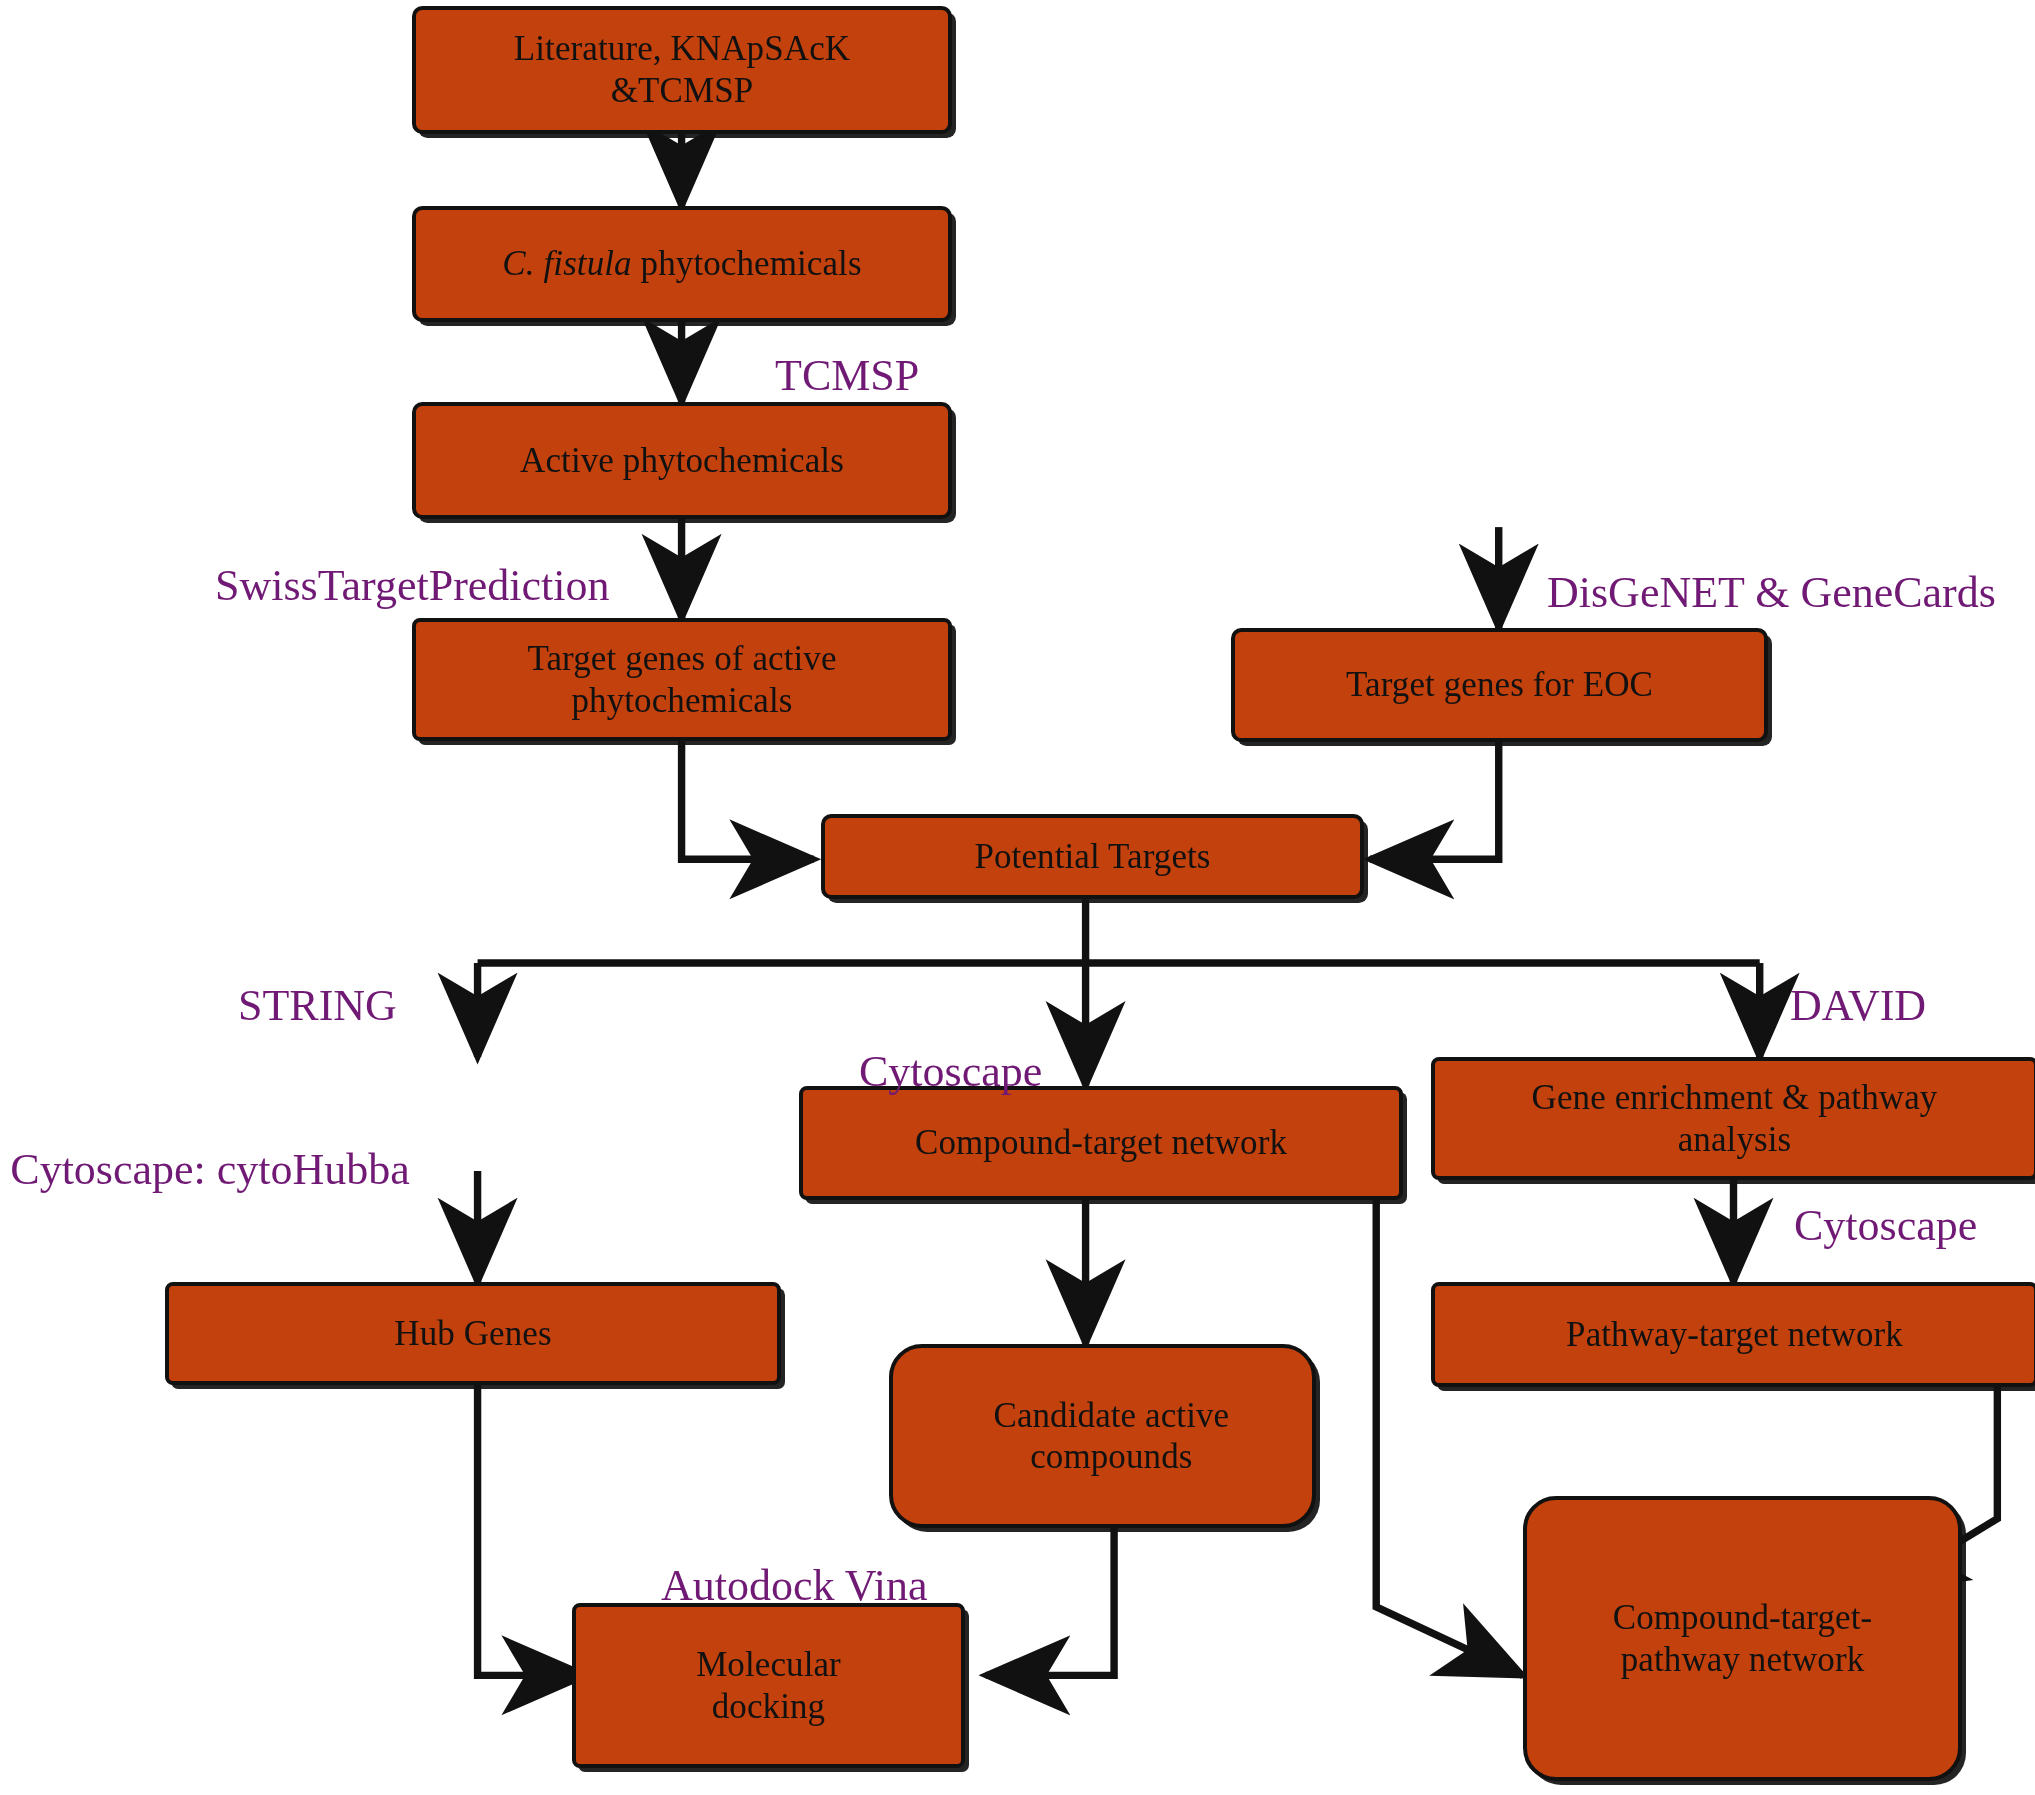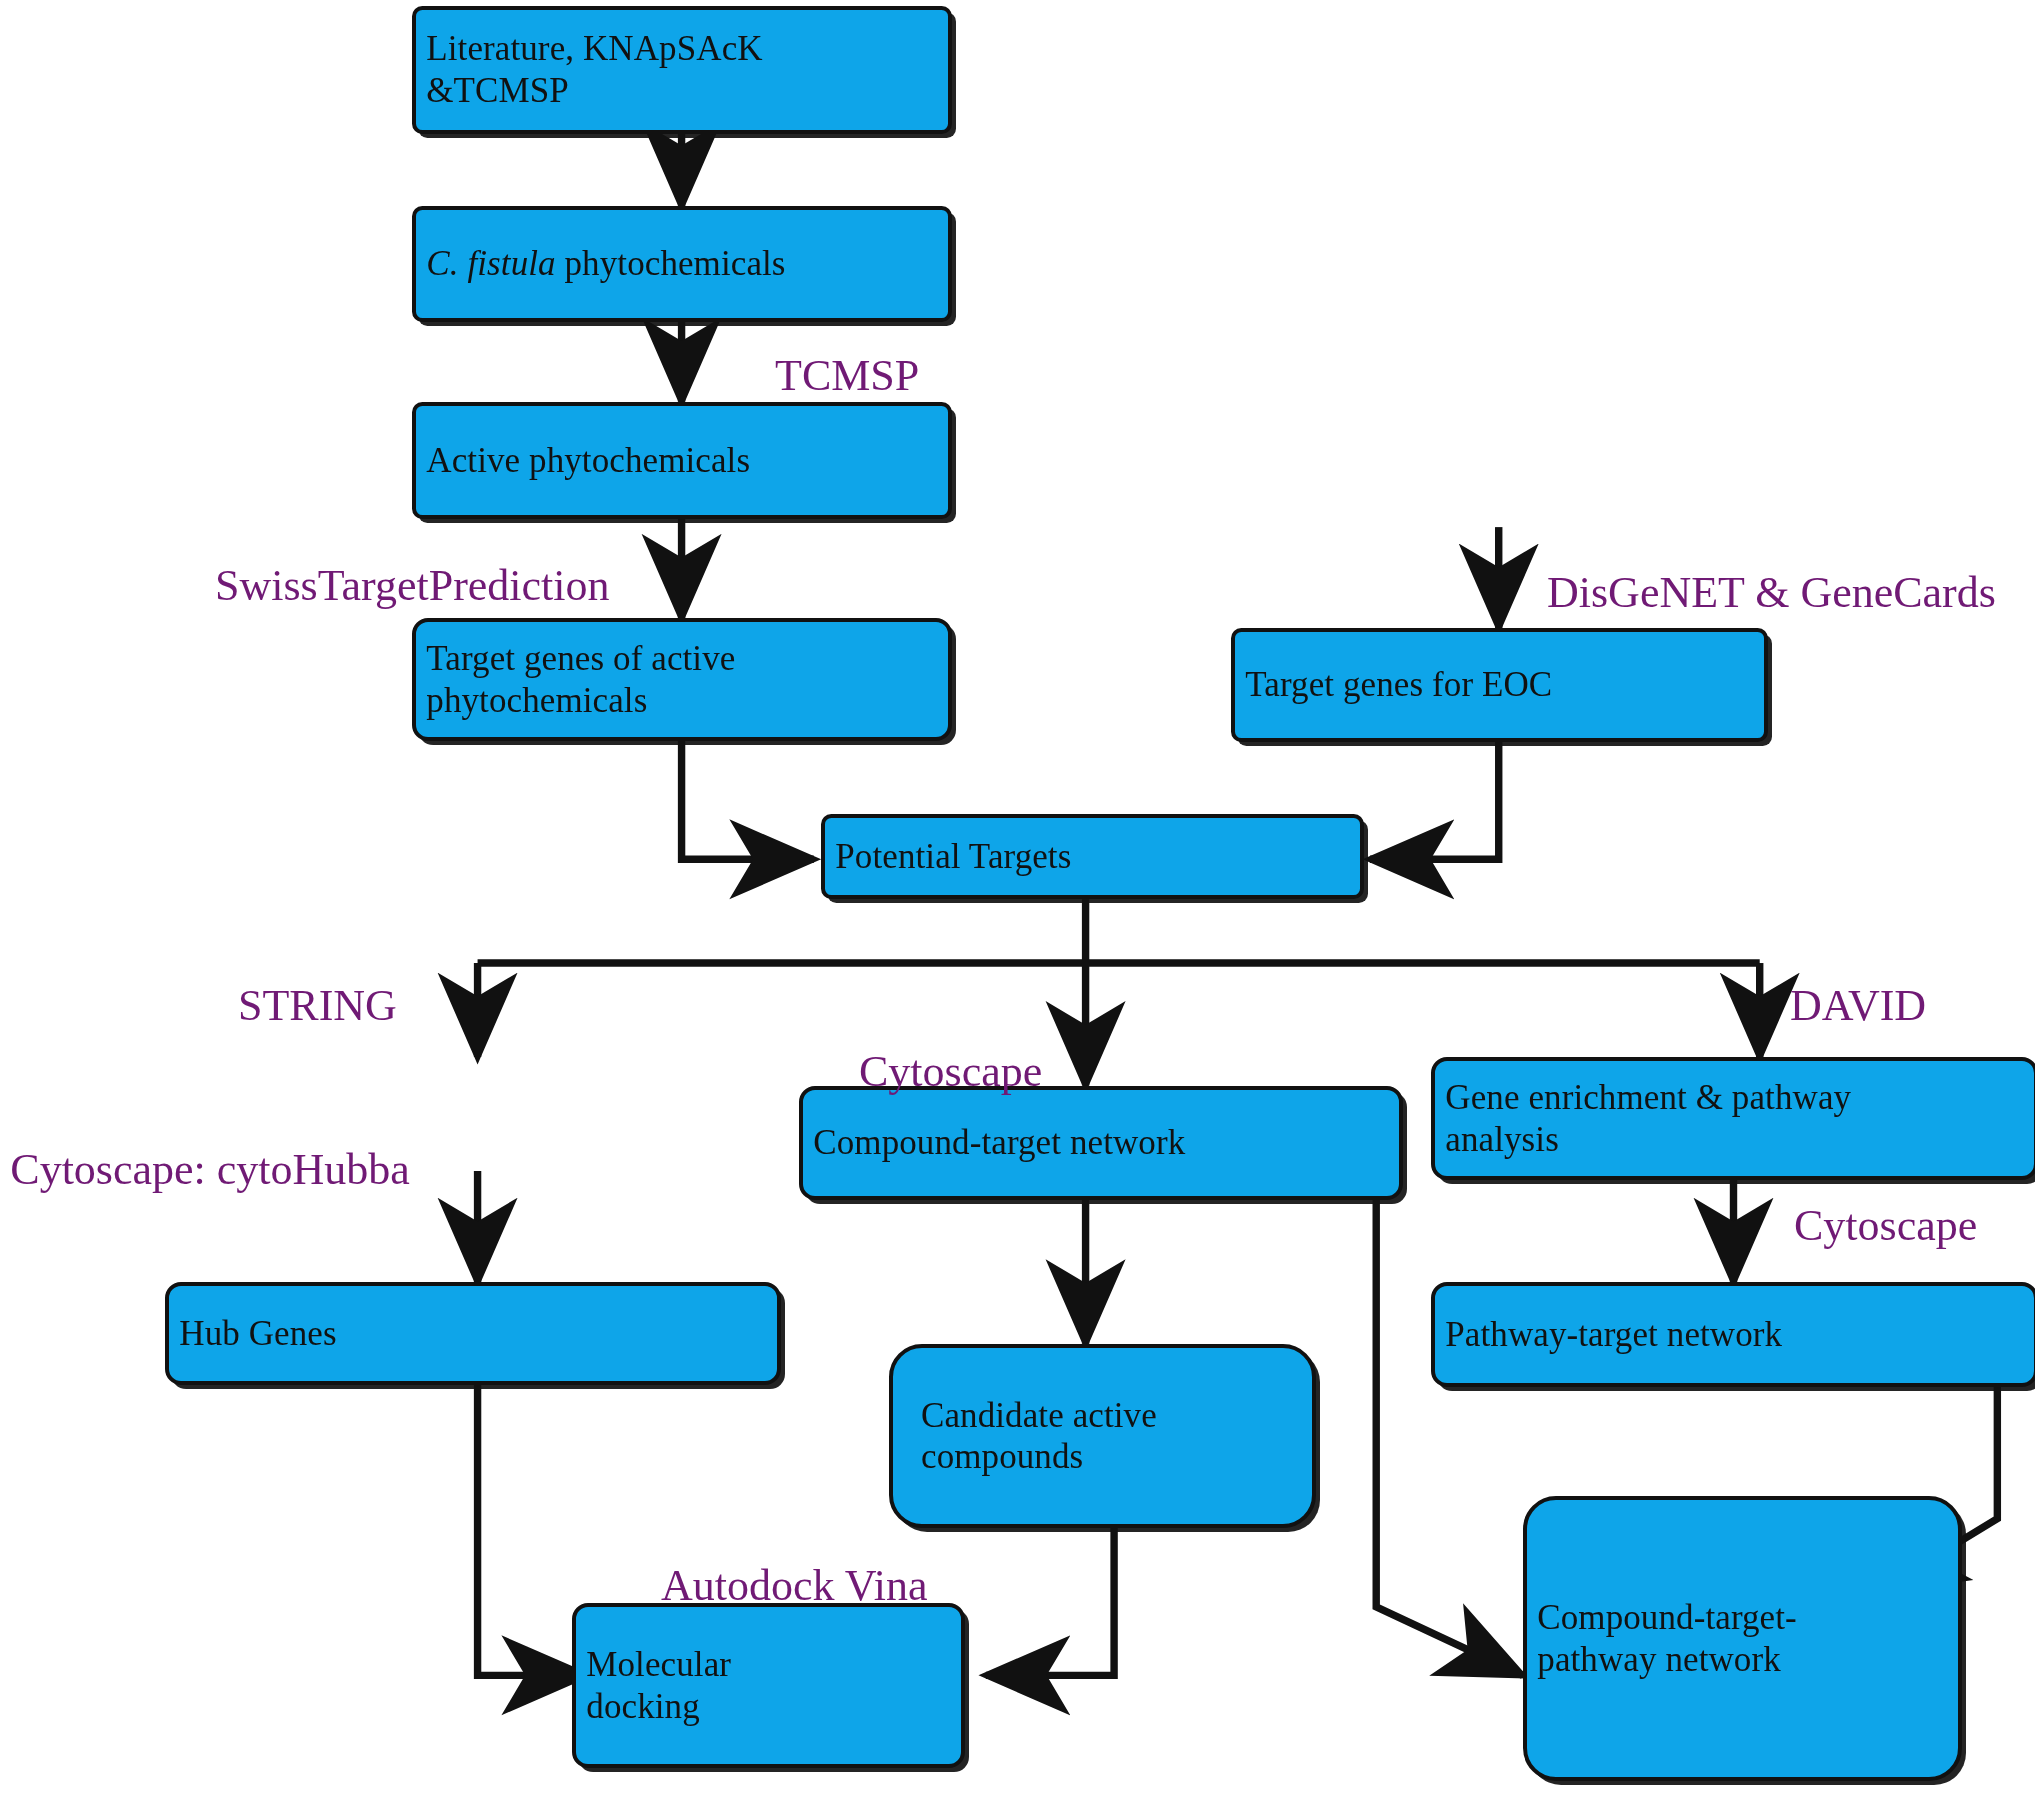--- a/index.html
+++ b/index.html
@@ -18,48 +18,48 @@
   svg.flow {
     position: absolute;
     top: 0;
     left: 0;
     width: 2035px;
     height: 1795px;
   }
   .nodeBox {
     position: absolute;
     box-sizing: border-box;
-    background: #0ea5e9;
+    background: #c2410c;
     border: 4px solid #111111;
     box-shadow: 5.1px 5.1px 0 -1.1px rgba(17,17,17,0.92);
     display: flex;
     align-items: center;
     justify-content: center;
-    text-align: left;
+    text-align: center;
     color: #111111;
     font-family: "Liberation Serif", "DejaVu Serif", serif;
     font-size: 35px;
     line-height: 1.18;
     letter-spacing: 0.1px;
     padding: 2.3px 10.3px;
   }
   .nodeBox .lbl { display: block; width: 100%; }
   .nodeBox .it { font-style: italic; }
   .edgeLabel {
     position: absolute;
     color: #701a75;
     font-family: "Liberation Serif", "DejaVu Serif", serif;
     font-size: 44px;
     line-height: 1.05;
     white-space: nowrap;
     text-align: right;
   }
   
   .r-sm { border-radius: 10.3px; }
-  .r-md { border-radius: 16px; }
+  .r-md { border-radius: 8px; }
   .r-lg { border-radius: 33px; }
 </style>
 </head>
 <body>
 
 <div id="stage">
 
   <svg class="flow" viewBox="0 0 3571 3150">
     <defs>
       <marker id="ah" markerWidth="14" markerHeight="12" refX="11.4" refY="6" orient="auto" markerUnits="strokeWidth">

